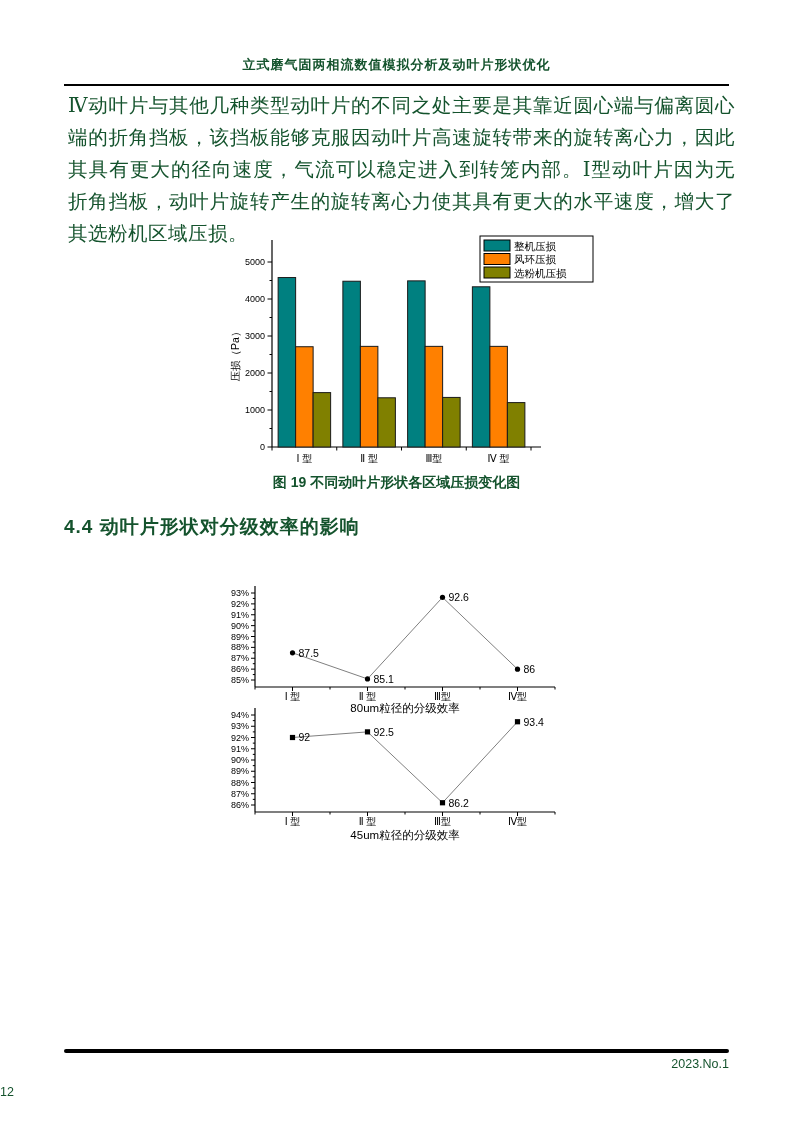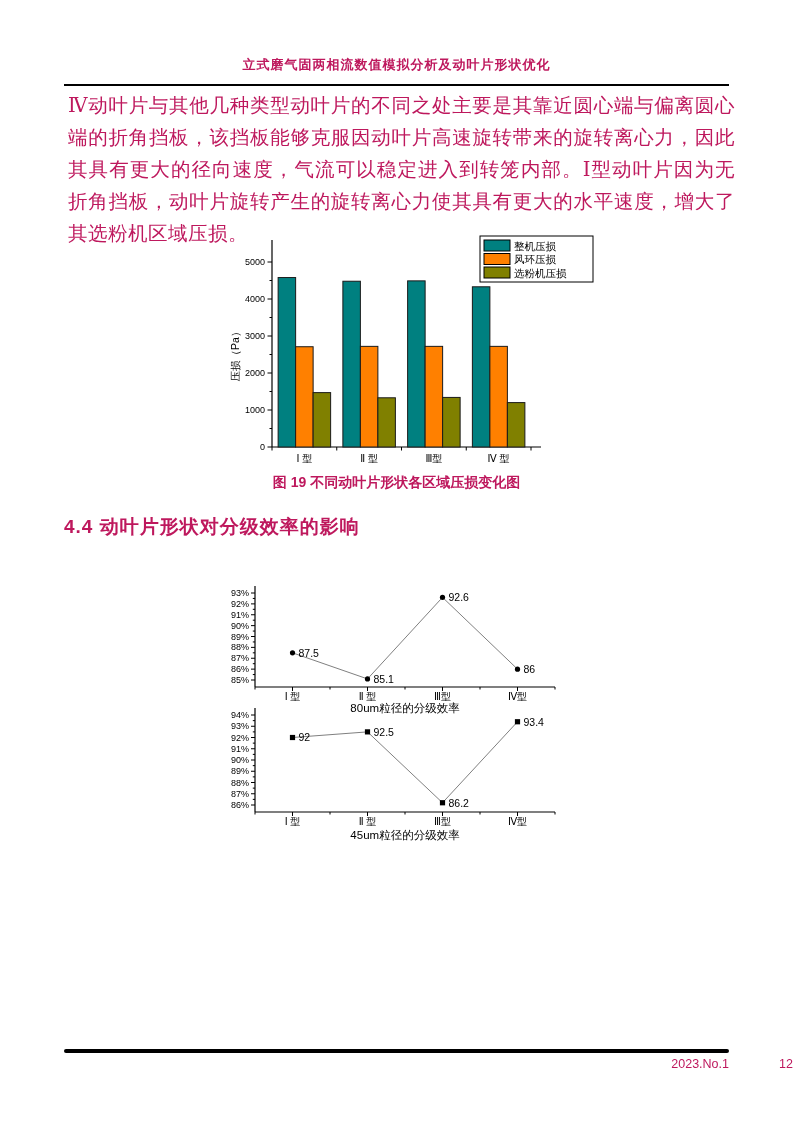--- a/index.html
+++ b/index.html
@@ -1,19 +1,19 @@
 <!DOCTYPE html>
 <html><head>
 <meta charset="utf-8">
 <style>
   * { margin:0; padding:0; box-sizing:border-box; }
   html,body { background:#ffffff; }
   .page {
     position:relative; width:793px; height:1122px; margin:0 auto;
-    background:#ffffff; color:#be185d;
+    background:#ffffff; color:#14532d;
     font-family:"Liberation Serif","DejaVu Serif",serif;
     overflow:hidden;
   }
   .header-title {
     position:absolute; top:56px; left:0; width:100%;
     text-align:center; font-family:"Liberation Sans","DejaVu Sans",sans-serif;
     font-size:13px; font-weight:bold; letter-spacing:1px;
   }
   .header-rule { position:absolute; top:84px; left:64px; width:665px; height:2px; background:#000; }
   .body-par {
@@ -33,21 +33,21 @@
   .section-heading {
     position:absolute; top:514px; left:64px;
     font-family:"Liberation Sans","DejaVu Sans",sans-serif;
     font-size:19px; font-weight:bold; letter-spacing:1px;
   }
   .chart-svg { position:absolute; }
   #bar-chart { left:224px; top:230px; }
   #line-charts { left:225px; top:578px; }
   .footer-rule { position:absolute; top:1049px; left:64px; width:665px; height:3.5px; background:#000; border-radius:2px; }
   .footer-page {
-    position:absolute; top:1057px; left:0; width:100%; text-align:right;
+    position:absolute; top:1085px; left:0; width:100%; text-align:left;
     font-family:"Liberation Sans","DejaVu Sans",sans-serif; font-size:12.5px;
   }
   .footer-issue {
     position:absolute; top:1057px; right:64px;
     font-family:"Liberation Sans","DejaVu Sans",sans-serif; font-size:12.5px;
   }
   svg text { fill:#000; }
 </style>
 </head>
 <body>

